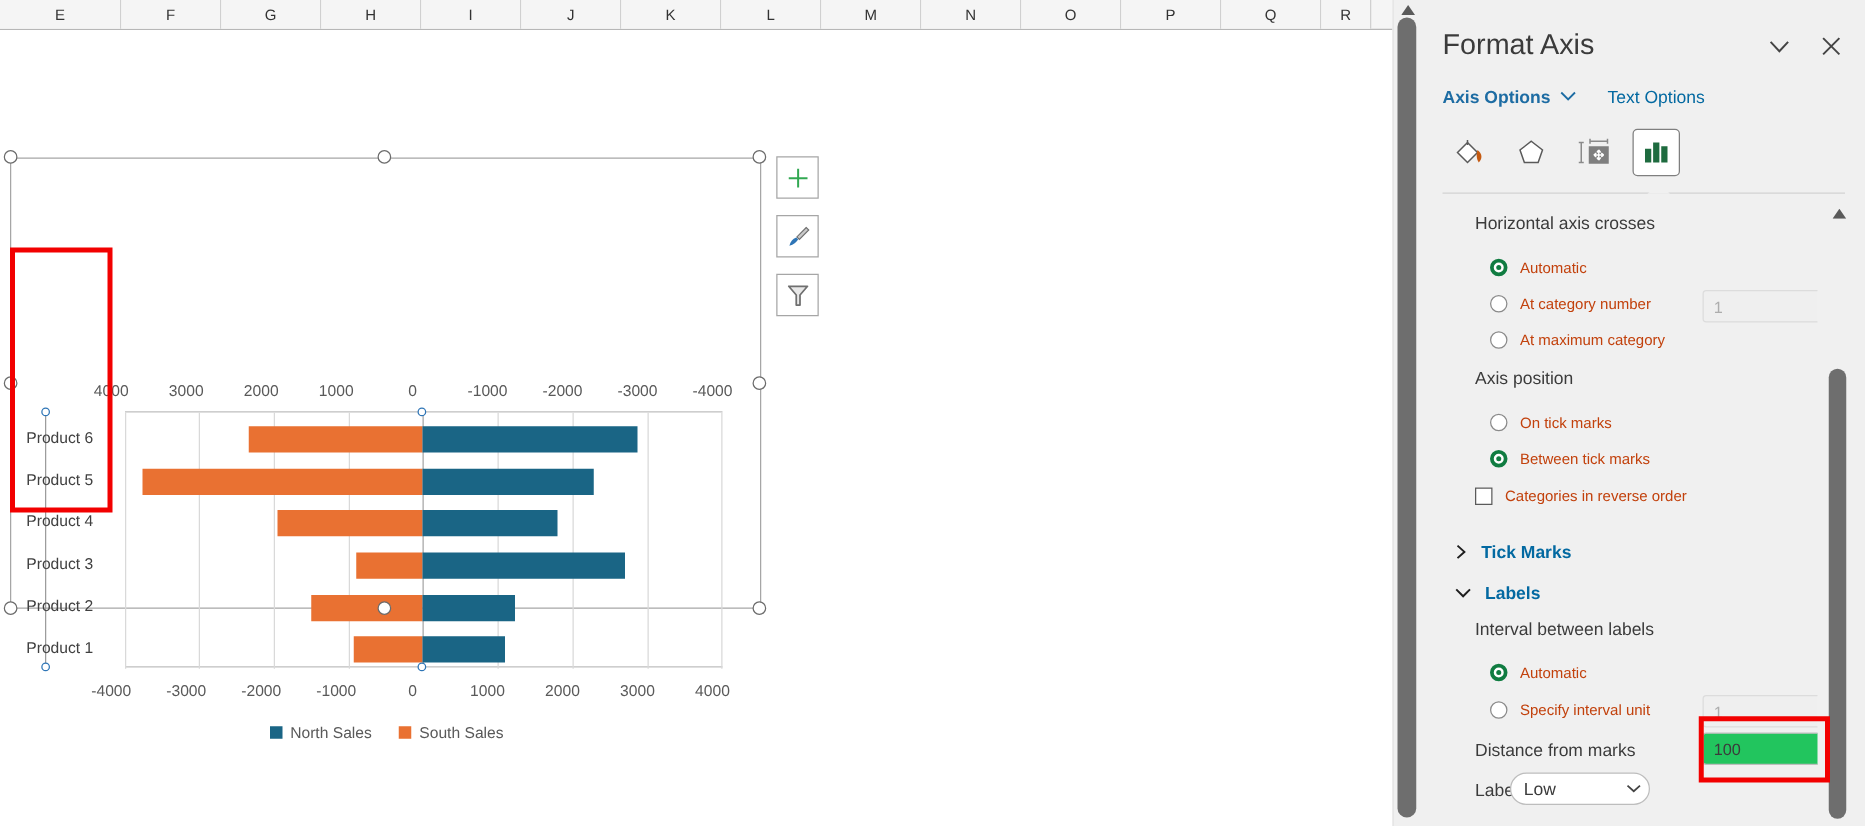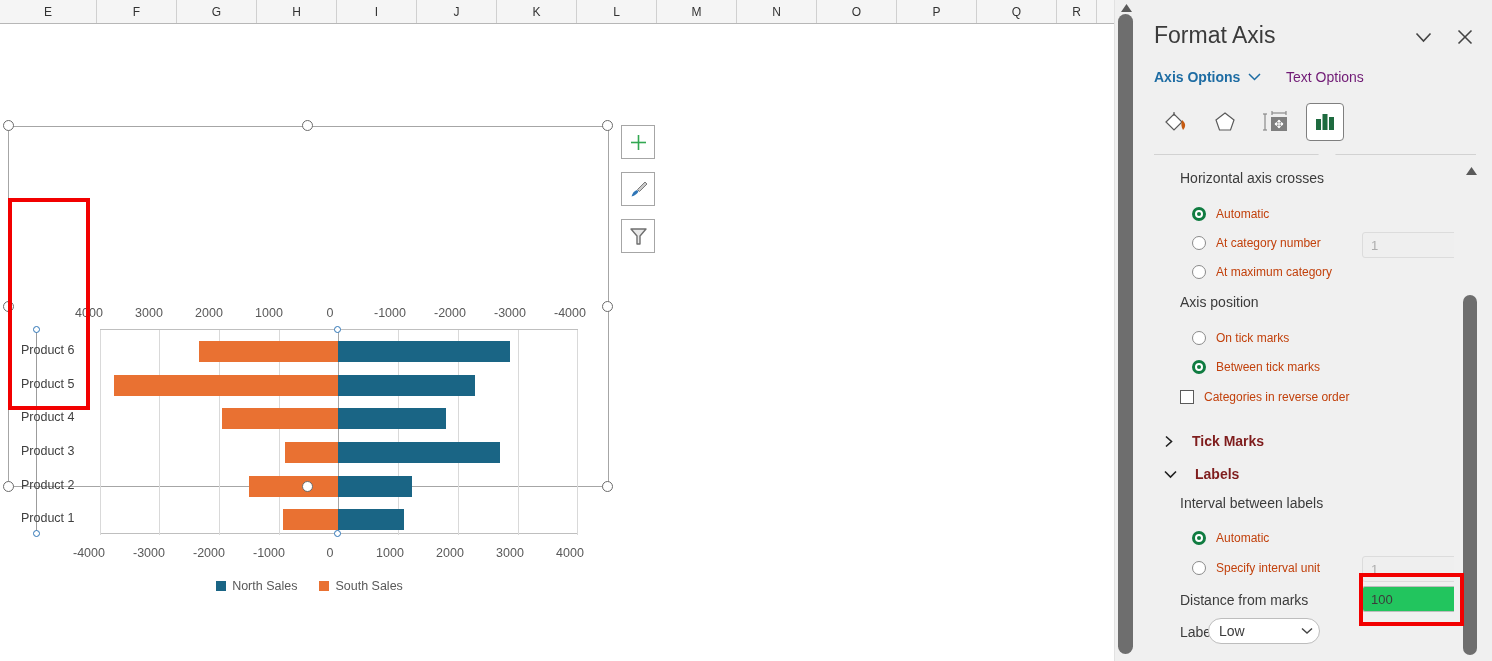--- a/index.html
+++ b/index.html
@@ -177,21 +177,21 @@
     width: 30px; height: 26px;
     display: flex; align-items: center; justify-content: center;
   }
   #tab-axis-options {
     position: absolute; left: 18px; top: 69px;
     font-size: 14px; font-weight: bold; color: #1d6ca3;
     display: flex; align-items: center; gap: 8px;
   }
   #tab-text-options {
     position: absolute; left: 150px; top: 69px;
-    font-size: 14px; color: #701a75;
+    font-size: 14px; color: #0369a1;
   }
   .icontab {
     position: absolute; top: 103px;
     width: 38px; height: 38px;
     display: flex; align-items: center; justify-content: center;
   }
   #icontab-fill   { left: 20px; }
   #icontab-effect { left: 70px; }
   #icontab-size   { left: 121px; }
   #icontab-chart  {
@@ -220,22 +220,22 @@
     width: 318px; height: 501px;
     overflow: hidden;
   }
   .sec-head {
     position: absolute; left: 44px;
     font-size: 14px; color: #3b3b3b;
     white-space: nowrap;
   }
   .collapse-head {
     position: absolute; left: 28px;
-    font-size: 14px; font-weight: bold; color: #7f1d1d;
-    display: flex; align-items: center; gap: 18px;
+    font-size: 14px; font-weight: bold; color: #0369a1;
+    display: flex; align-items: center; gap: 11px;
     white-space: nowrap;
     text-align: center;
   }
   .opt-row {
     position: absolute; left: 56px;
     display: flex; align-items: center; gap: 10px;
     font-size: 12px; color: #c2410c;
     white-space: nowrap;
   }
   .radio {

